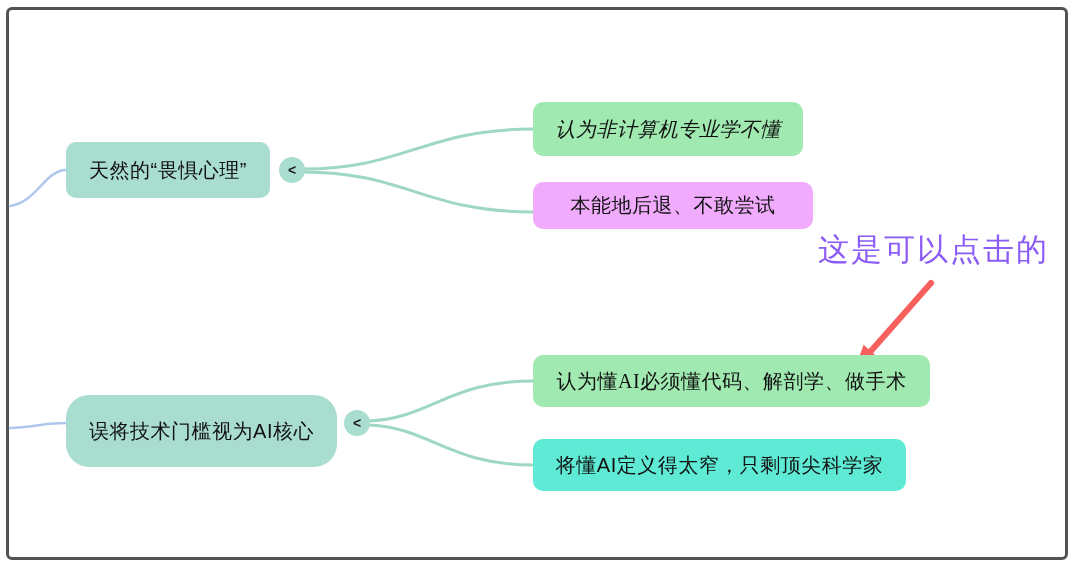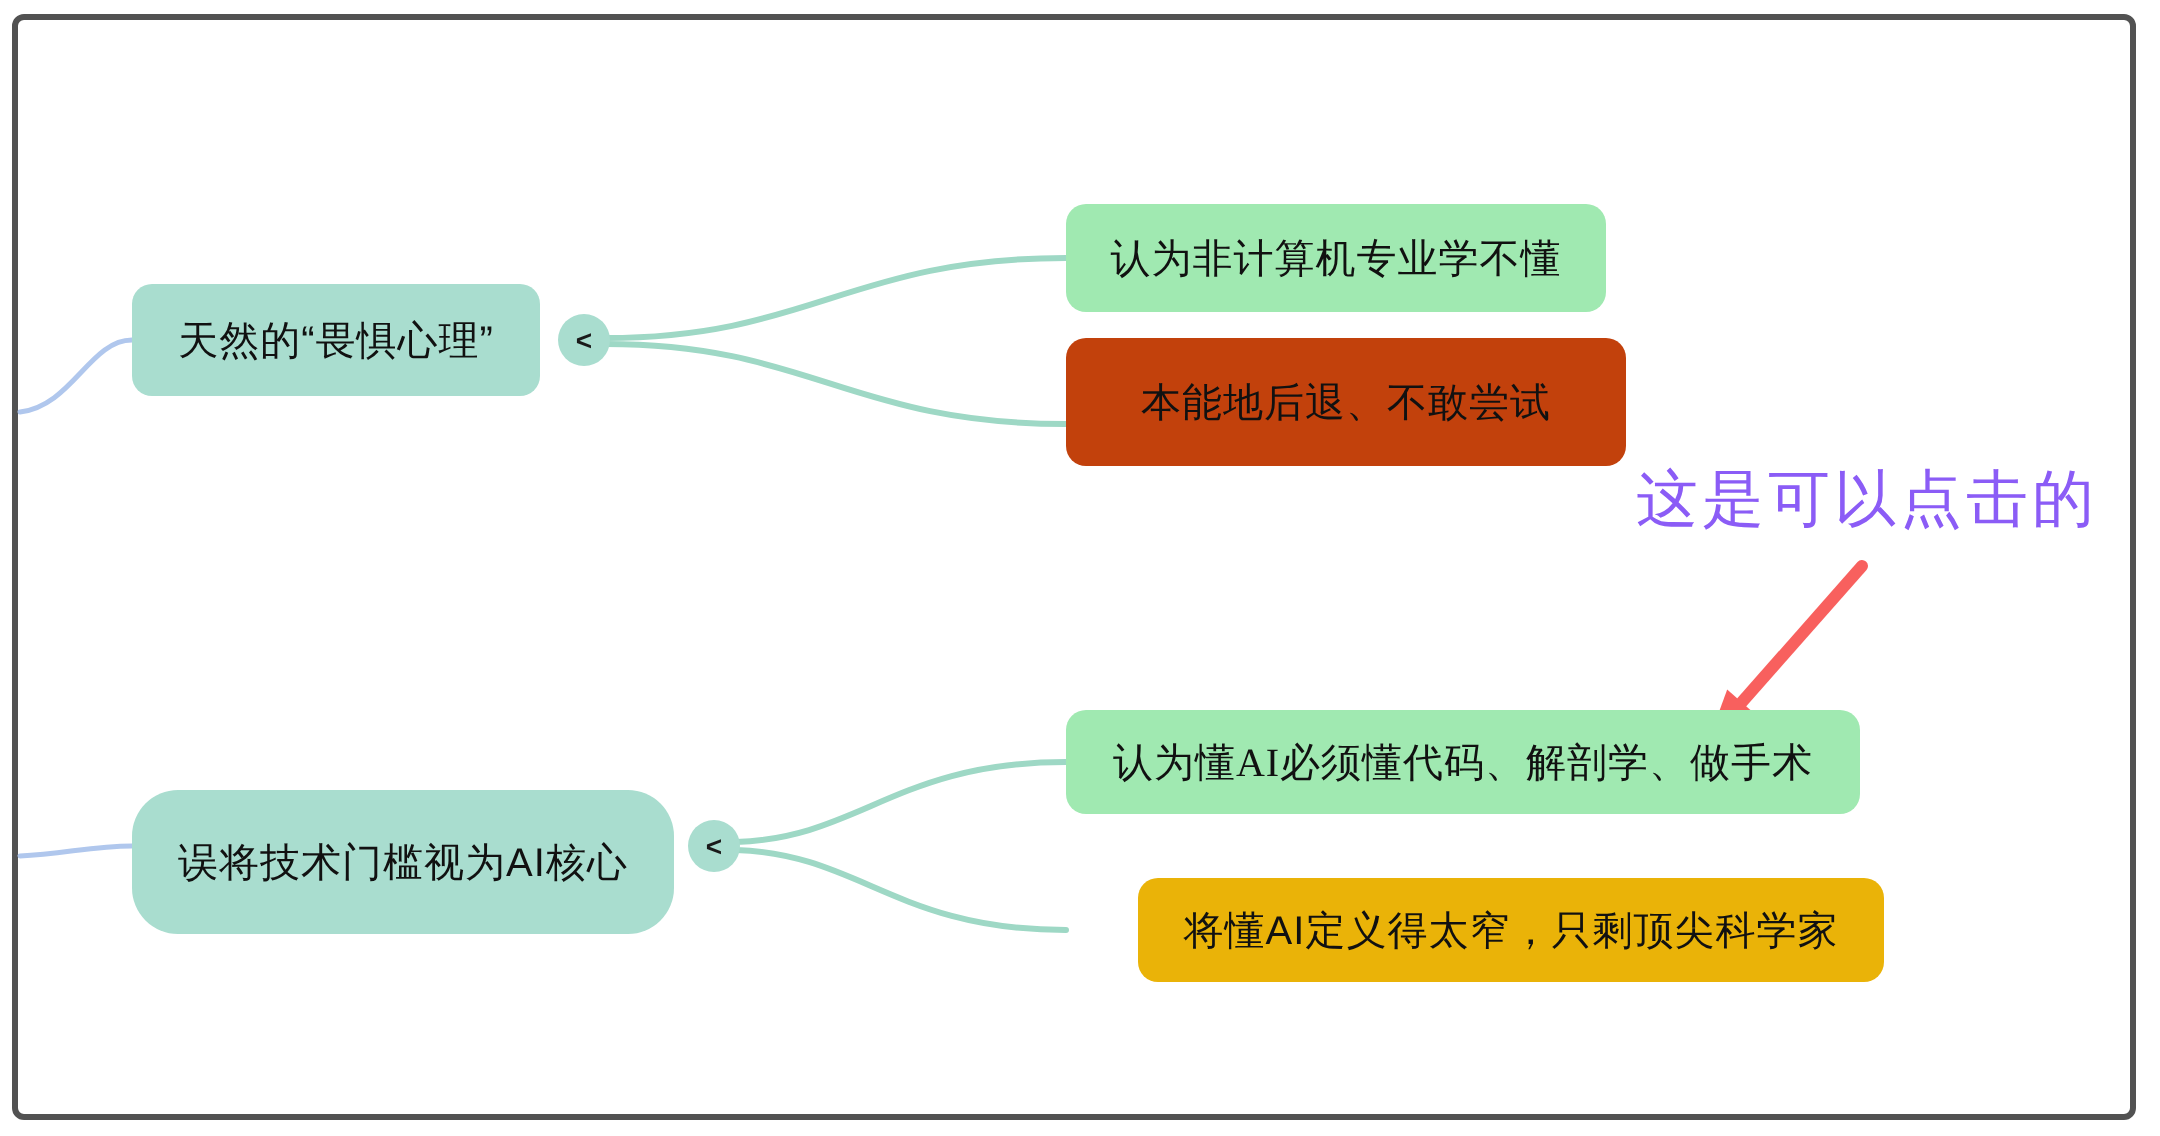--- a/index.html
+++ b/index.html
@@ -83,31 +83,31 @@
   <path d="M 368 425 C 430 427 448 465 533 465" fill="none" stroke-width="3" stroke-linecap="round" stroke="#9ed8c5"></path>
 
   <path d="M 931 283 L 871 351" fill="none" stroke-width="6" stroke-linecap="round" stroke="#f8605e"></path>
   <polygon points="854,371 863.6,344.8 878.6,358" fill="#f8605e"></polygon>
 </svg>
 
 <div class="node" style="left: 66px; top: 142px; width: 204px; height: 56px; background: rgb(169, 221, 207);">
   <span>天然的“畏惧心理”</span>
 </div>
 <div class="collapse-btn" style="left: 279px; top: 157px; background: rgb(169, 221, 207);">&lt;</div>
-<div class="node" style="left: 533px; top: 102px; width: 270px; height: 54px; background: rgb(160, 233, 177);">
+<div class="node" style="left: 533px; top: 102px; width: 270px; height: 54px; background: rgb(160, 233, 177); font-style: italic;">
   <span>认为非计算机专业学不懂</span>
 </div>
-<div class="node" style="left: 533px; top: 169px; width: 280px; height: 64px; background: #c2410c;">
+<div class="node" style="left: 533px; top: 182px; width: 280px; height: 47px; background: #f0abfc;">
   <span>本能地后退、不敢尝试</span>
 </div>
 
 <div class="node" style="left: 66px; top: 395px; width: 271px; height: 72px; background: rgb(169, 221, 207); border-radius: 23px;">
   <span>误将技术门槛视为AI核心</span>
 </div>
 <div class="collapse-btn" style="left: 344px; top: 410px; background: rgb(169, 221, 207);">&lt;</div>
 <div class="node" style="left: 533px; top: 355px; width: 397px; height: 52px; background: rgb(160, 233, 177); font-family: Liberation Serif, serif;">
   <span>认为懂AI必须懂代码、解剖学、做手术</span>
 </div>
-<div class="node" style="left: 533px; top: 439px; width: 373px; height: 52px; background: #eab308; margin-left: 36px;">
+<div class="node" style="left: 533px; top: 439px; width: 373px; height: 52px; background: #5eead4;">
   <span>将懂AI定义得太窄，只剩顶尖科学家</span>
 </div>
 
 <div class="annotation-label" style="color: #8b5cf6;">这是可以点击的</div>
 
 </body></html>

